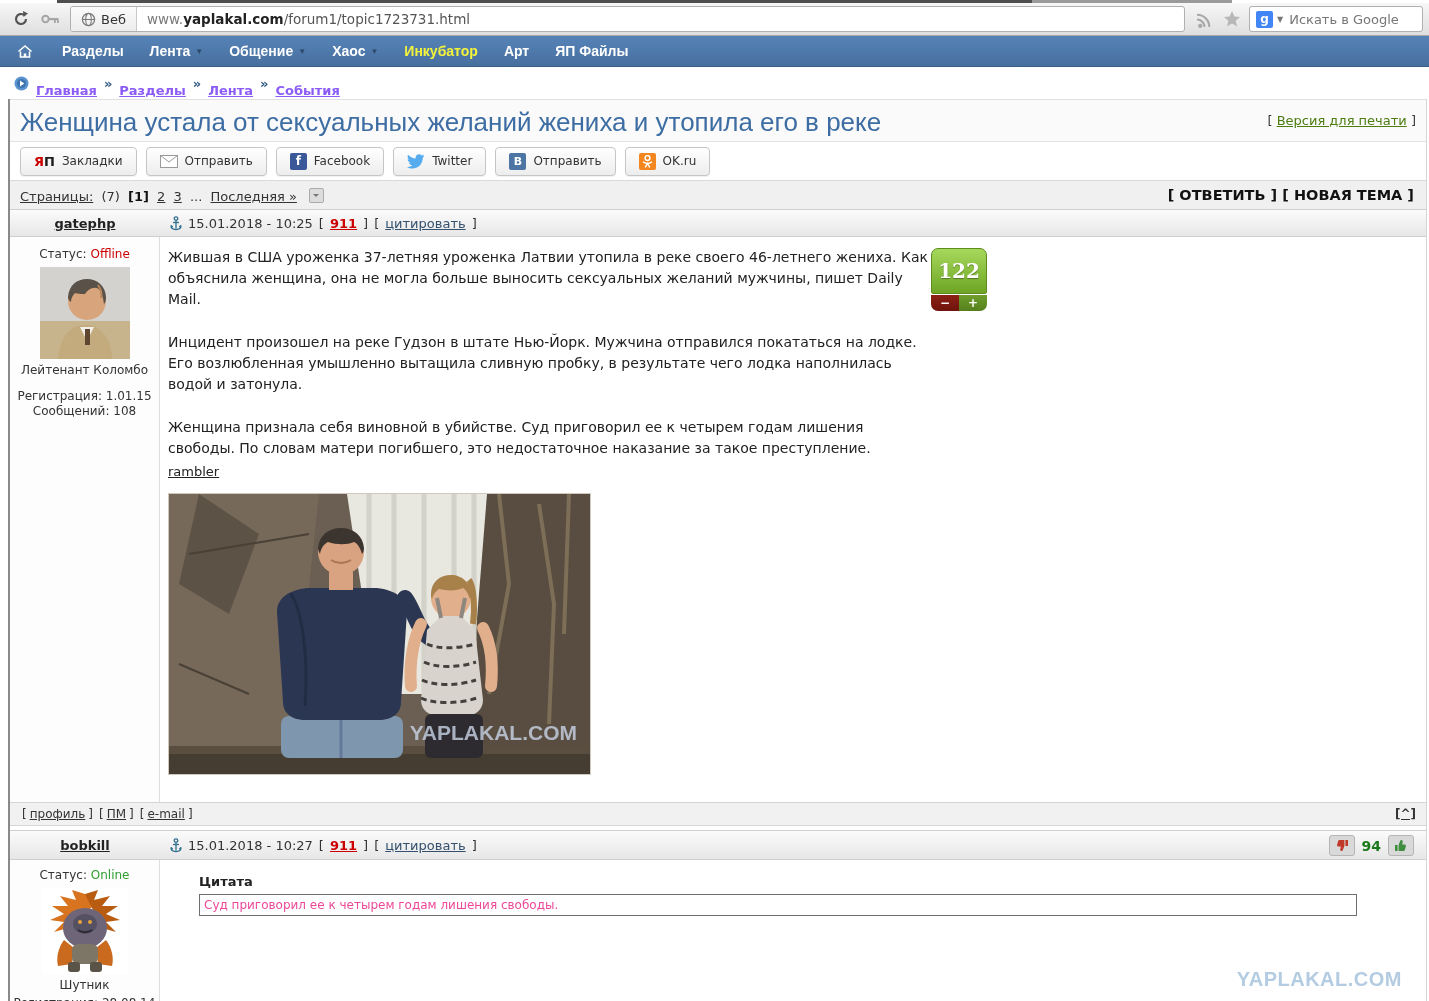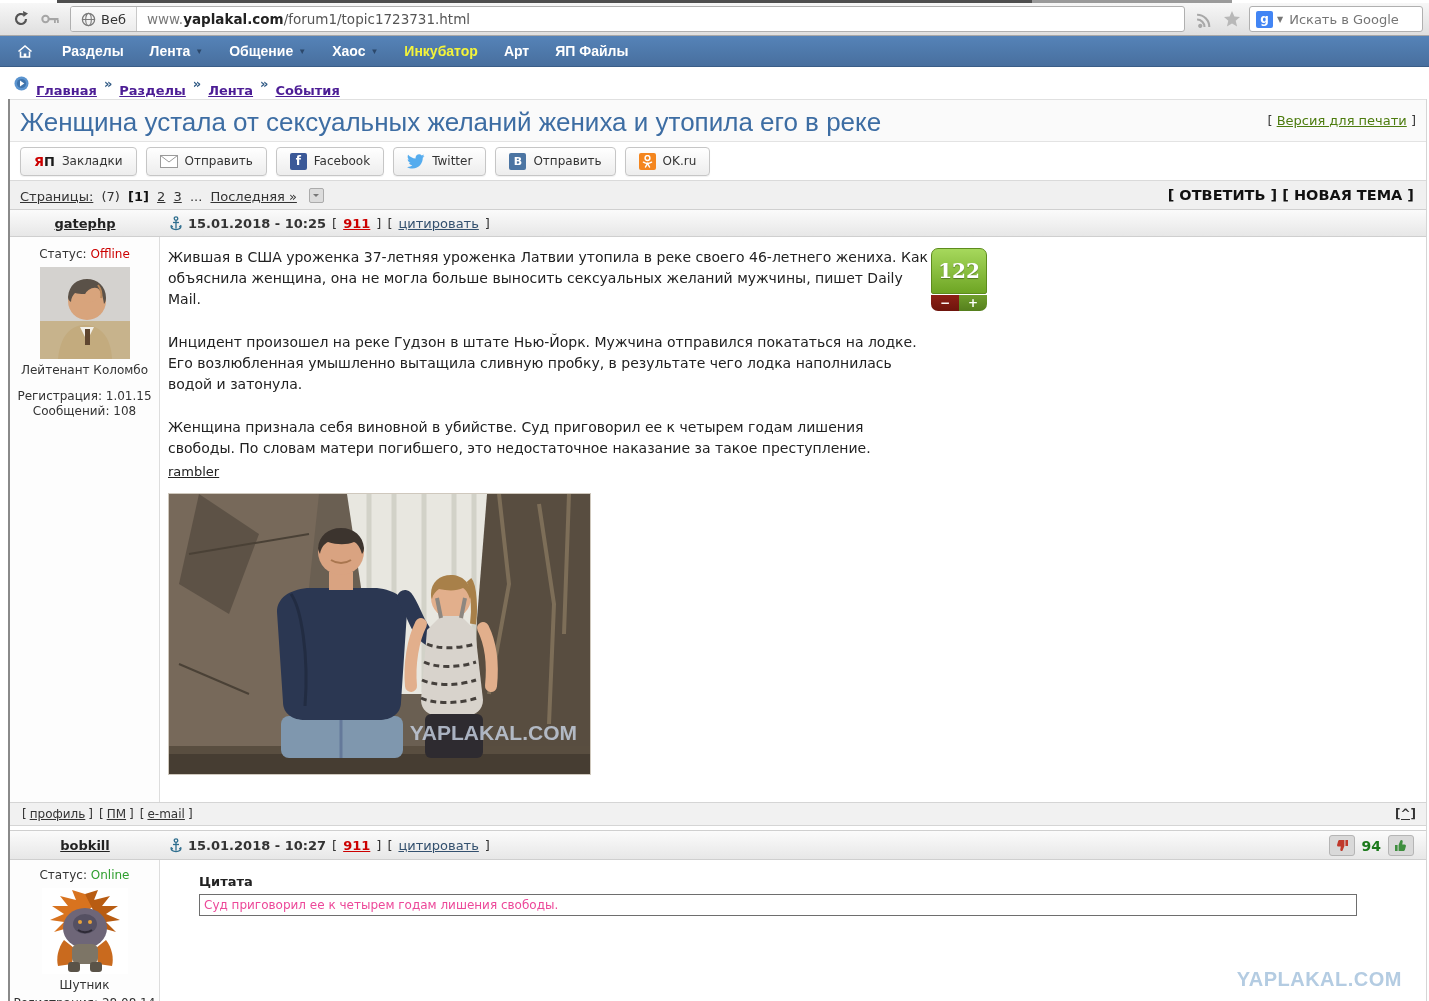--- a/index.html
+++ b/index.html
@@ -34,21 +34,21 @@
   
   .navbar{height:31px;background:linear-gradient(#5583b8,#486f9e);border-bottom:1px solid #3a5d87;
           display:flex;align-items:center;gap:26px;padding:0 0 0 14px;box-sizing:border-box;}
   .nav-item{display:flex;align-items:center;gap:5px;color:#fff;font-weight:bold;font-size:14px;cursor:pointer;
             font-family:"Liberation Sans",sans-serif;}
   .nav-item .caret{color:#2c486b;font-size:8px;}
   .nav-item.hl{color:#f4f43a;}
 
   
   .breadcrumb{height:32px;display:flex;align-items:center;gap:7px;padding-left:14px;font-size:13px;background:#fff;}
-  .breadcrumb a{color:#4c1d95;font-weight:bold;text-decoration:underline;cursor:pointer;margin-top:15px;}
+  .breadcrumb a{color:#8b5cf6;font-weight:bold;text-decoration:underline;cursor:pointer;margin-top:15px;}
   .crumb-sep{color:#2f5984;font-weight:bold;}
 
   
   .frame{margin-left:8px;border-left:2px solid #8a8a8a;border-right:1px solid #d5d5d5;width:1419px;box-sizing:border-box;}
 
   .title-panel{position:relative;height:41px;background:#fafafa;border-top:1px solid #e0e0e0;border-bottom:1px solid #e3e3e3;}
   .topic-title{margin:0;padding:7px 0 0 10px;font-family:"Liberation Sans",sans-serif;
                font-size:26px;font-weight:normal;color:#3d6da3;}
   .print-link{position:absolute;right:10px;top:13px;font-size:13px;color:#3a3a3a;}
   .print-link a{color:#4d7c0f;text-decoration:underline;cursor:pointer;}
@@ -76,21 +76,21 @@
   .topic-actions{position:absolute;right:12px;top:6px;font-size:14.5px;font-weight:bold;color:#111;}
   .topic-actions span{cursor:pointer;}
 
   
   .post-header{display:flex;align-items:center;height:26px;background:linear-gradient(#fbfbfb,#e7e7e7);
                border-bottom:1px solid #cfcfcf;font-size:13px;position:relative;}
   .post-header.second{height:28px;border-top:1px solid #cfcfcf;}
   .author-cell{width:150px;text-align:center;}
   .author-link{font-weight:bold;text-decoration:underline;color:#222;cursor:pointer;}
   .post-meta{display:flex;align-items:center;gap:6px;padding-left:10px;}
-  .post-date{font-weight:bold;color:#333;}
+  .post-date{font-weight:normal;color:#333;}
   .meta-brackets{color:#333;}
   .post-num{color:#c00;font-weight:bold;text-decoration:underline;cursor:pointer;}
   .quote-act{color:#33506e;text-decoration:underline;cursor:pointer;}
   .vote-box{position:absolute;right:12px;top:4px;display:flex;align-items:center;gap:7px;}
   .thumb-chip{width:24px;height:19px;background:#d9d9d9;border:1px solid #b5b5b5;border-radius:3px;
               display:flex;align-items:center;justify-content:center;cursor:pointer;}
   .vote-num{color:#1c7a1c;font-weight:bold;font-size:14px;}
 
   .post-body{display:flex;background:#fff;}
   .post-body.first{height:565px;}

